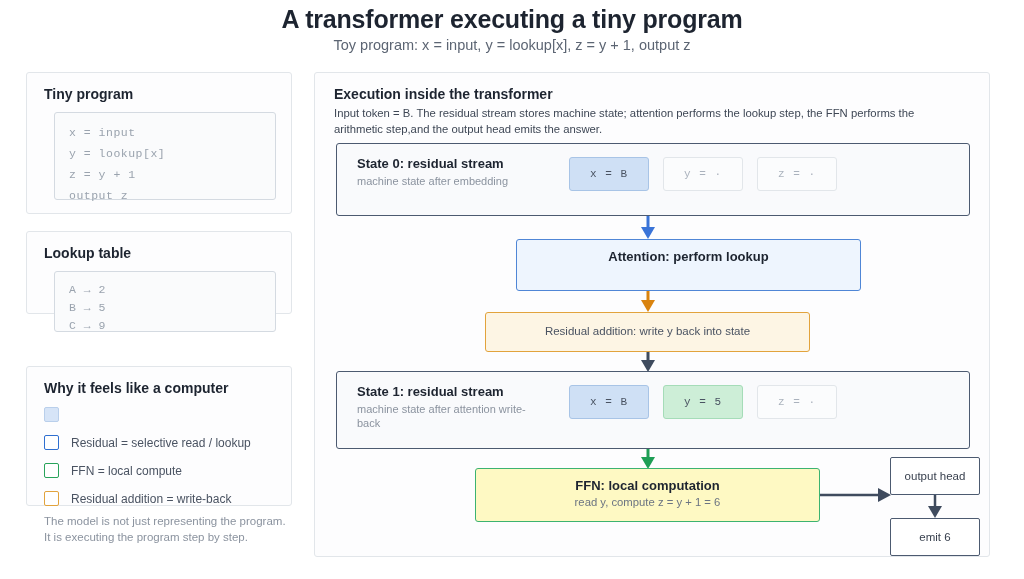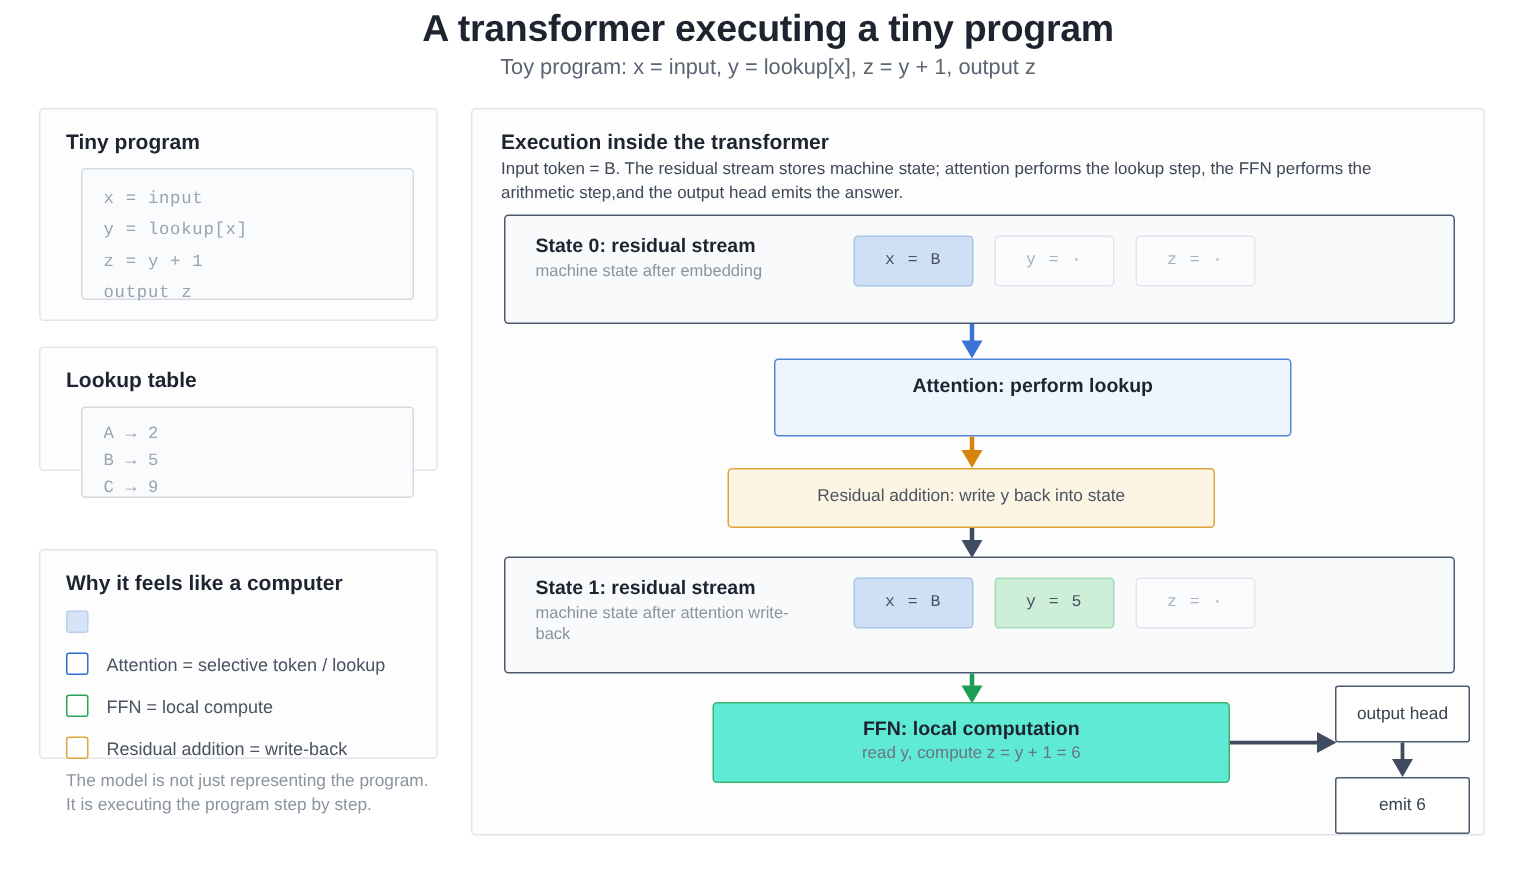--- a/index.html
+++ b/index.html
@@ -162,21 +162,21 @@
   #box-attention {
     left: 160px; top: 166px; width: 345px; height: 52px;
     background: #eef5fe; border: 1.6px solid #4f86d6; margin-left: 41px;
   }
   #box-residual-add {
     left: 170px; top: 239px; width: 325px; height: 40px;
     background: #fdf5e4; border: 1.6px solid #e2a33c;
   }
   #box-ffn {
     left: 160px; top: 395px; width: 345px; height: 54px;
-    background: #5eead4; border: 1.6px solid #3cb371;
+    background: #fef9c3; border: 1.6px solid #3cb371;
   }
   .op-title { font-size: 13px; font-weight: bold; color: #1d2430; margin-top: 9px; }
   .op-sub   { font-size: 11.3px; color: #6b7482; margin-top: 3px; }
   #box-residual-add .op-only { font-size: 11.5px; color: #4a5362; margin-top: 12px; }
 
   
   .out-box {
     position: absolute;
     width: 90px; height: 38px;
     background: #ffffff;
@@ -218,21 +218,21 @@
   </div>
 </div>
 
 <div class="panel" id="panel-legend">
   <div class="panel-heading">Why it feels like a computer</div>
   <div class="legend-row" style="top:40px">
     <span class="legend-swatch sw-residual"></span>
   </div>
   <div class="legend-row" style="top:68px">
     <span class="legend-swatch sw-attention"></span>
-    <span class="legend-label">Attention = selective token / lookup</span>
+    <span class="legend-label">Residual = selective read / lookup</span>
   </div>
   <div class="legend-row" style="top:96px">
     <span class="legend-swatch sw-ffn"></span>
     <span class="legend-label">FFN = local compute</span>
   </div>
   <div class="legend-row" style="top:124px">
     <span class="legend-swatch sw-add"></span>
     <span class="legend-label">Residual addition = write-back</span>
   </div>
 </div>

